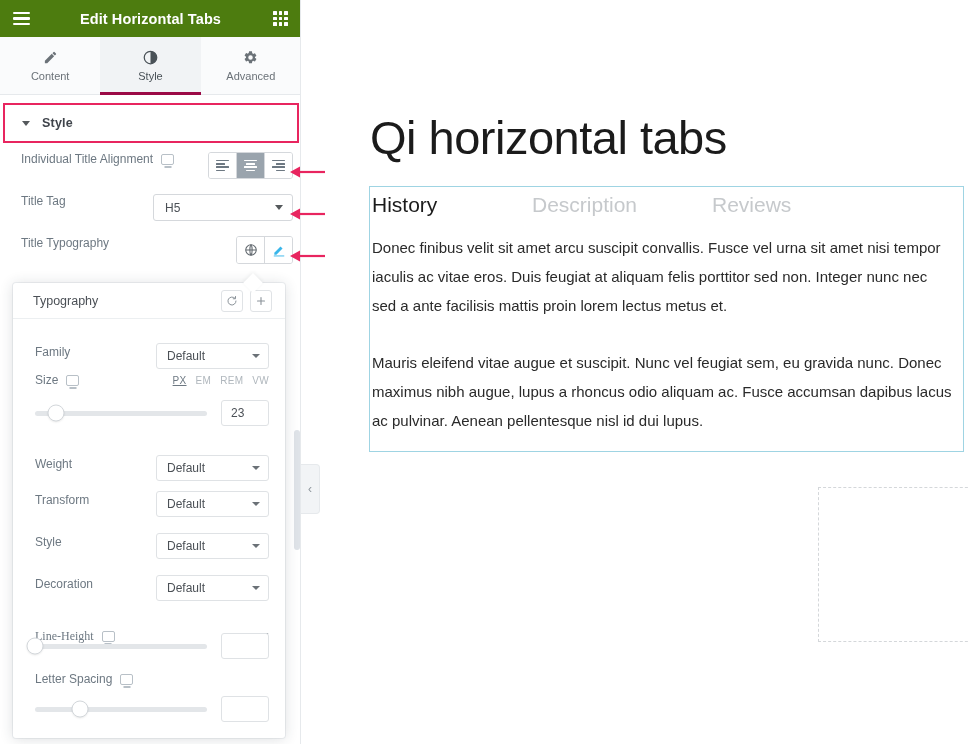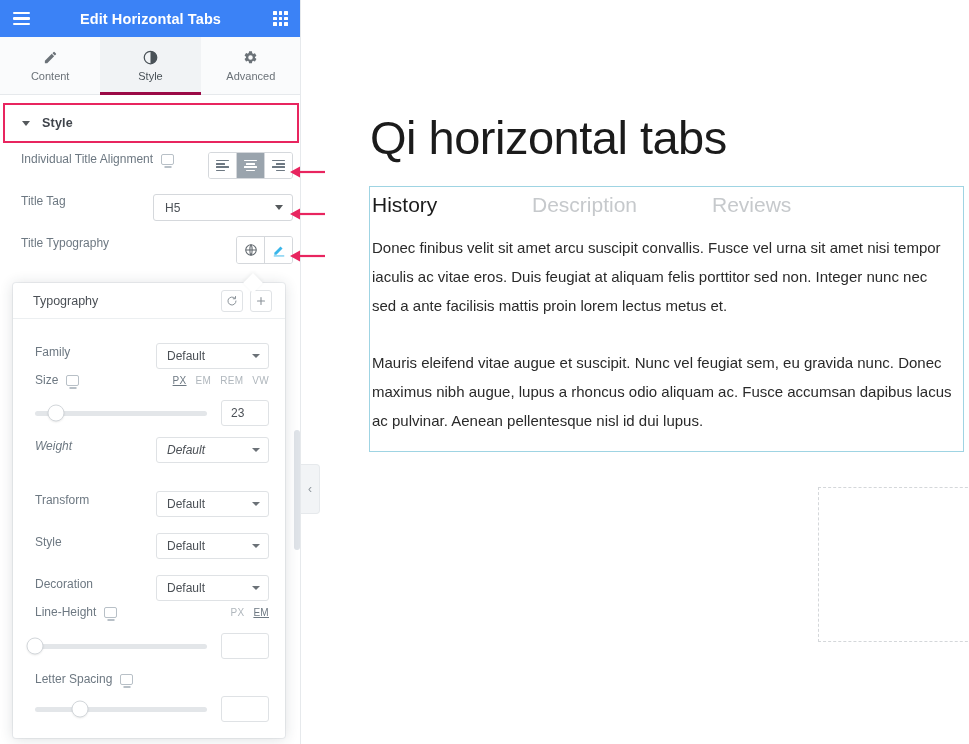--- a/index.html
+++ b/index.html
@@ -40,21 +40,21 @@
     background: #dfe3e8;
     border-radius: 3px;
     z-index: 12;
   }
 
   
   #panel-header {
     position: absolute;
     left: 0; top: 0;
     width: 301px; height: 37px;
-    background: #3b82f6;
+    background: #4d7c0f;
     display: flex;
     align-items: center;
     justify-content: space-between;
     padding: 0 13px;
     box-sizing: border-box;
   }
   #panel-header .title {
     color: #ffffff;
     font-size: 14.5px;
     font-weight: bold;
@@ -637,21 +637,21 @@
     </span>
   </div>
 
   <div class="slider-row" style="top:113px;">
     <span class="track">
       <span class="knob" style="left:12%;"></span>
     </span>
     <span class="num-box">23</span>
   </div>
 
-  <div class="tp-row" style="top:142px;font-style:italic;">
+  <div class="tp-row" style="top:160px;">
     <span class="tp-label">Weight</span>
     <span class="tp-sel">
       <span>Default</span>
       <span class="dncaret2"></span>
     </span>
   </div>
 
   <div class="tp-row" style="top:196px;">
     <span class="tp-label">Transform</span>
     <span class="tp-sel">
@@ -669,21 +669,21 @@
   </div>
 
   <div class="tp-row" style="top:280px;">
     <span class="tp-label">Decoration</span>
     <span class="tp-sel">
       <span>Default</span>
       <span class="dncaret2"></span>
     </span>
   </div>
 
-  <div class="tp-row" style="top:316px; height:26px;">
+  <div class="tp-row" style="top:340px; height:26px;font-family:Liberation Serif, serif;">
     <span class="tp-label">
       <span>Line-Height</span>
       <span class="monitor-icon"></span>
     </span>
     <span class="units">
       <span>PX</span>
       <span class="active">EM</span>
     </span>
   </div>
   <div class="slider-row" style="top:346px;">

